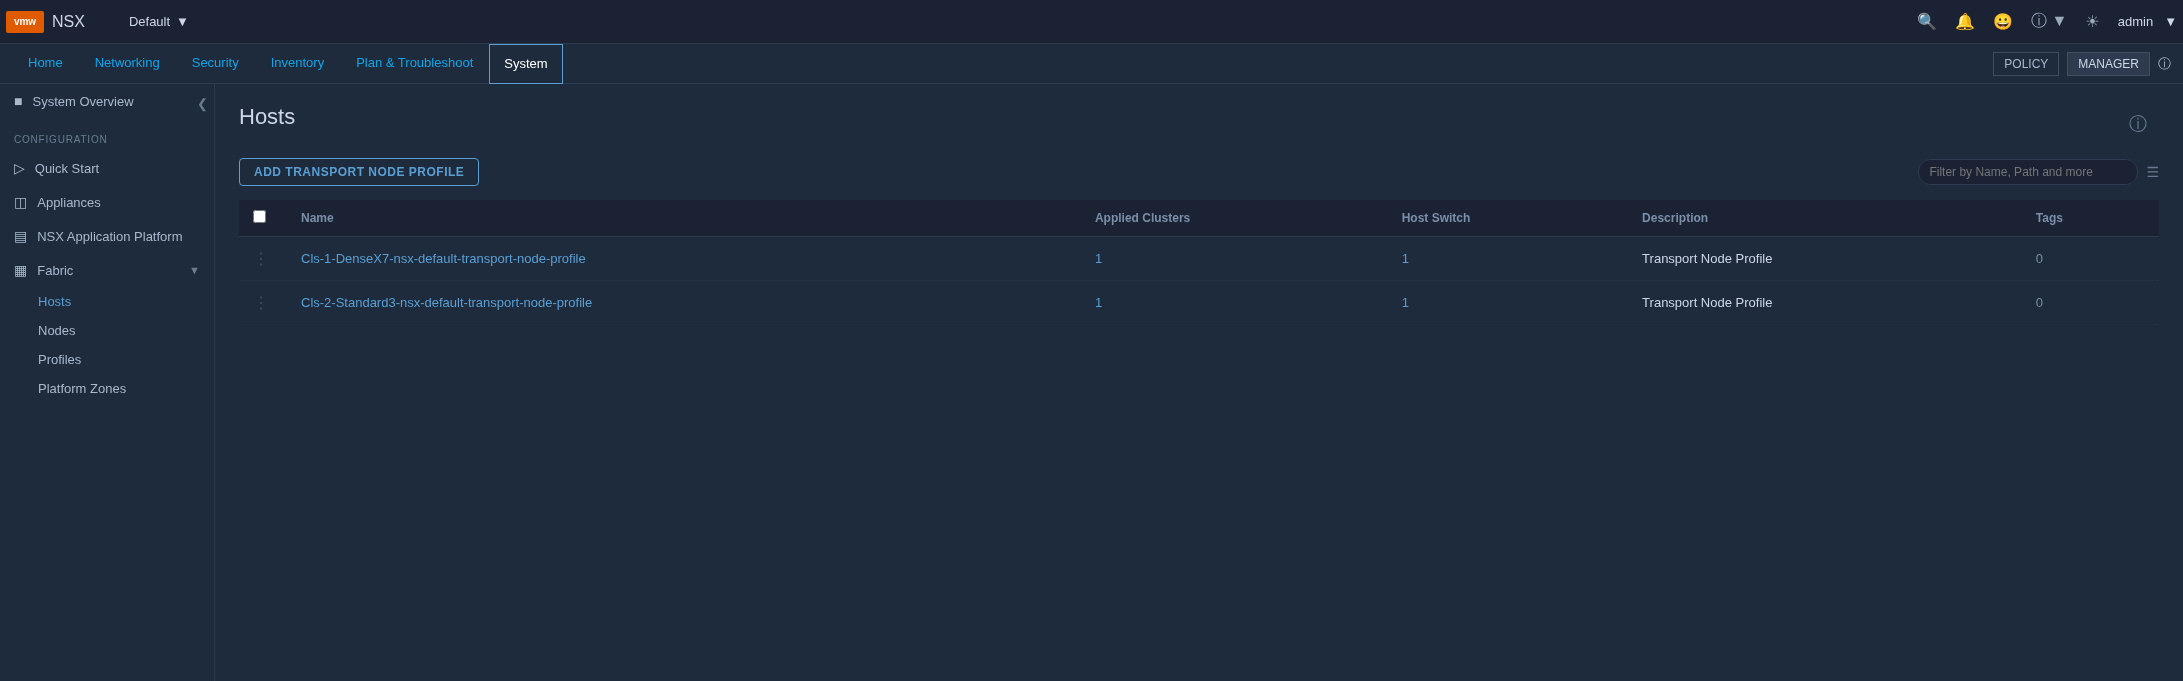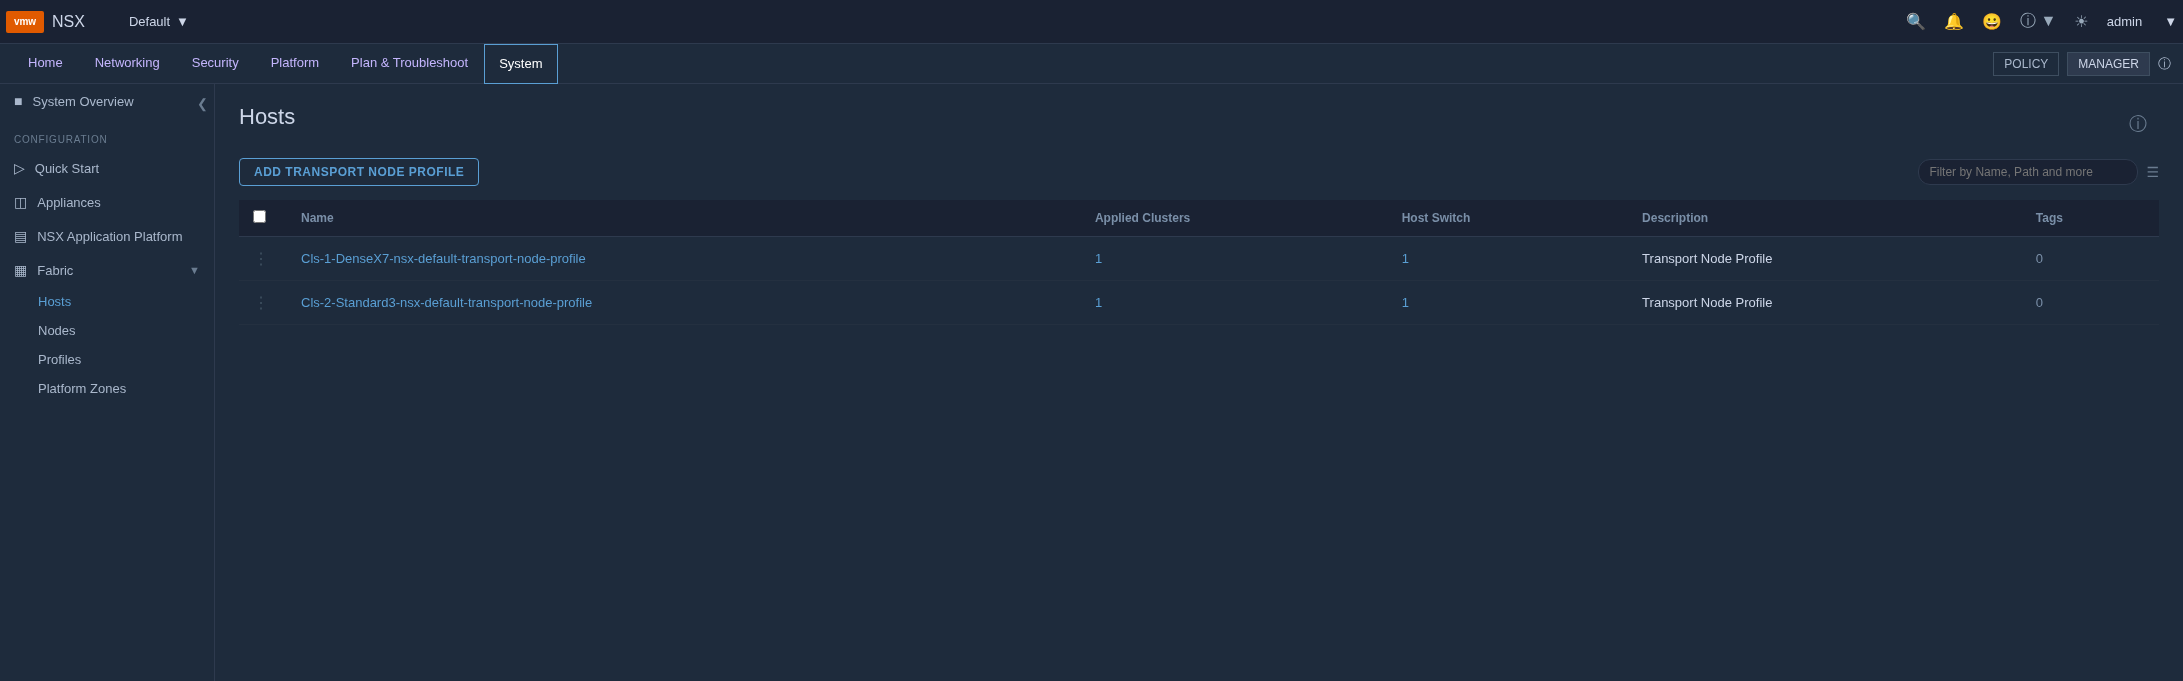--- a/index.html
+++ b/index.html
@@ -10,28 +10,28 @@
       display: flex; align-items: center; background: #1a2233; height: 44px;
       padding: 0 6px; border-bottom: 1px solid #2e3a4e;
     }
     .topbar-logo { display: flex; align-items: center; gap: 8px; margin-right: 16px; }
     .vmw-logo { width: 38px; height: 22px; background: #e05a00; display: flex; align-items: center; justify-content: center; font-size: 10px; font-weight: bold; color: white; border-radius: 2px; }
     .topbar-appname { color: #cdd6e8; font-size: 16px; font-weight: 400; margin-right: 20px; }
     .topbar-selector { display: flex; align-items: center; gap: 6px; color: #cdd6e8; font-size: 13px; cursor: pointer; padding: 4px 8px; border-radius: 3px; }
     .topbar-spacer { flex: 1; }
     .topbar-icons { display: flex; align-items: center; gap: 18px; }
     .topbar-icon { color: #9ab; font-size: 16px; cursor: pointer; }
-    .topbar-user { display: flex; align-items: center; gap: 22px; color: #cdd6e8; font-size: 13px; cursor: pointer; }
+    .topbar-user { display: flex; align-items: center; gap: 11px; color: #cdd6e8; font-size: 13px; cursor: pointer; }
 
     
     .navbar {
       display: flex; align-items: center; background: #1e2b3c; height: 40px;
       padding: 0 12px; border-bottom: 1px solid #2e3a4e;
     }
-    .nav-item { color: #c4b5fd; font-size: 13px; padding: 0 16px; height: 40px; display: flex; align-items: center; cursor: pointer; border-bottom: 2px solid transparent; }
+    .nav-item { color: #0ea5e9; font-size: 13px; padding: 0 16px; height: 40px; display: flex; align-items: center; cursor: pointer; border-bottom: 2px solid transparent; }
     .nav-item.active { color: #fff; border-bottom: 2px solid #fff; }
     .nav-item.highlighted { color: #fff; border: 1px solid #5a9fd4; padding: 0 14px; }
     .nav-spacer { flex: 1; }
     .nav-right { display: flex; align-items: center; gap: 8px; }
     .nav-btn { padding: 4px 10px; font-size: 12px; color: #aab8cc; border: 1px solid #3e4e60; background: transparent; cursor: pointer; border-radius: 0; }
     .nav-btn.active { background: #2e3a4e; color: #cdd6e8; }
     .nav-info { color: #aab8cc; font-size: 13px; }
 
     
     .main-layout { display: flex; height: calc(100vh - 84px); }
@@ -101,21 +101,21 @@
       <span>admin</span>
       <span>▼</span>
     </span>
   </div>
 </div>
 
 <div class="navbar">
   <div class="nav-item">Home</div>
   <div class="nav-item">Networking</div>
   <div class="nav-item">Security</div>
-  <div class="nav-item">Platform</div>
+  <div class="nav-item">Inventory</div>
   <div class="nav-item">Plan &amp; Troubleshoot</div>
   <div class="nav-item active highlighted">System</div>
   <div class="nav-spacer"></div>
   <div class="nav-right">
     <button class="nav-btn">POLICY</button>
     <button class="nav-btn active">MANAGER</button>
     <span class="nav-info">ⓘ</span>
   </div>
 </div>
 

